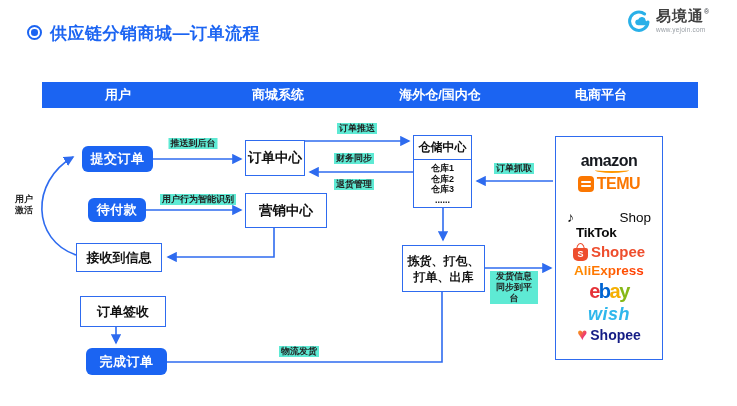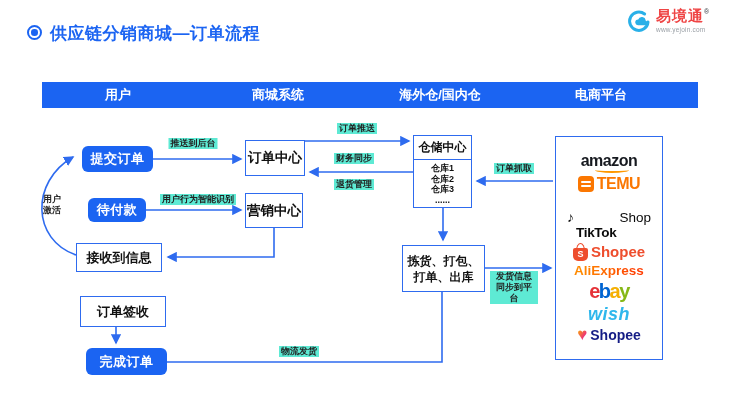--- a/index.html
+++ b/index.html
@@ -8,21 +8,21 @@
   .abs { position:absolute; }
 
   
   .title-dot { left:27px; top:25px; width:15px; height:15px; border:2.2px solid #1b64f2; border-radius:50%; }
   .title-dot::after { content:""; position:absolute; left:2.2px; top:2.2px; width:6.6px; height:6.6px; background:#1b64f2; border-radius:50%; }
   .page-title { left:50px; top:22px; font-size:17px; font-weight:bold; color:#1b64f2; letter-spacing:.5px; }
 
   
   .brand { left:626px; top:8px; display:flex; align-items:flex-start; }
   .brand-text { margin-left:4px; line-height:1; }
-  .brand-name { font-size:15px; font-weight:bold; color:#ef4444; letter-spacing:1px; }
+  .brand-name { font-size:15px; font-weight:bold; color:#404040; letter-spacing:1px; }
   .brand-reg { font-size:7px; color:#33383f; vertical-align:top; }
   .brand-url { font-size:6.5px; color:#9aa0a6; margin-top:3px; letter-spacing:.2px; }
 
   
   .lane-bar { left:42px; top:82px; width:656px; height:26px; background:#1b64f2; }
   .lane-label { top:82px; height:26px; line-height:26px; transform:translateX(-50%); color:#fff; font-size:13px; font-weight:bold; }
 
   
   .node-filled { background:#1b64f2; color:#fff; border-radius:6px; display:flex; align-items:center; justify-content:center; font-size:13px; font-weight:bold; letter-spacing:.5px; }
   .node-outline { background:#fff; border:1.6px solid #2e6bef; color:#111; display:flex; align-items:center; justify-content:center; font-size:13px; font-weight:bold; text-align:center; }
@@ -107,36 +107,36 @@
   <div class="abs lane-label" style="left:440px;">海外仓/国内仓</div>
   <div class="abs lane-label" style="left:601px;">电商平台</div>
 
   <div class="abs node-filled" style="left:82px; top:146px; width:71px; height:26px;">提交订单</div>
   <div class="abs node-filled" style="left:88px; top:198px; width:58px; height:24px;">待付款</div>
   <div class="abs node-outline" style="left:76px; top:243px; width:86px; height:29px;">接收到信息</div>
   <div class="abs node-outline" style="left:80px; top:296px; width:86px; height:31px;">订单签收</div>
   <div class="abs node-filled" style="left:86px; top:348px; width:81px; height:27px;">完成订单</div>
 
   <div class="abs node-outline" style="left:245px; top:140px; width:60px; height:36px; font-size:13.5px;">订单中心</div>
-  <div class="abs node-outline" style="left:245px; top:193px; width:58px; height:35px; font-size:13.5px;">营销中心</div>
+  <div class="abs node-outline" style="left:245px; top:193px; width:82px; height:35px; font-size:13.5px;">营销中心</div>
 
   <div class="abs wh-box" style="left:413px; top:135px; width:59px;">
     <div class="wh-head">仓储中心</div>
     <div class="wh-list">
       <div>仓库1</div>
       <div>仓库2</div>
       <div>仓库3</div>
       <div>......</div>
     </div>
   </div>
   <div class="abs node-outline" style="left:402px; top:245px; width:83px; height:47px; font-size:12px; line-height:16px; padding:0 4px;">拣货、打包、打单、出库</div>
 
   <div class="edge-label" style="left:193px; top:138px;">推送到后台</div>
   <div class="edge-label" style="left:198px; top:194px;">用户行为智能识别</div>
-  <div class="edge-label wrap no-center" style="left:40px; top:194px; width:24px; background:transparent;">用户激活</div>
+  <div class="edge-label wrap no-center" style="left:12px; top:194px; width:24px; background:transparent;">用户激活</div>
   <div class="edge-label" style="left:357px; top:123px;">订单推送</div>
   <div class="edge-label" style="left:354px; top:153px;">财务同步</div>
   <div class="edge-label" style="left:354px; top:179px;">退货管理</div>
   <div class="edge-label" style="left:514px; top:163px;">订单抓取</div>
   <div class="edge-label wrap" style="left:514px; top:271px; width:48px;">发货信息同步到平台</div>
   <div class="edge-label" style="left:299px; top:346px;">物流发货</div>
 
   <div class="abs platform-panel">
     <div class="logo amazon">
       <span class="amazon-text">amazon</span>

